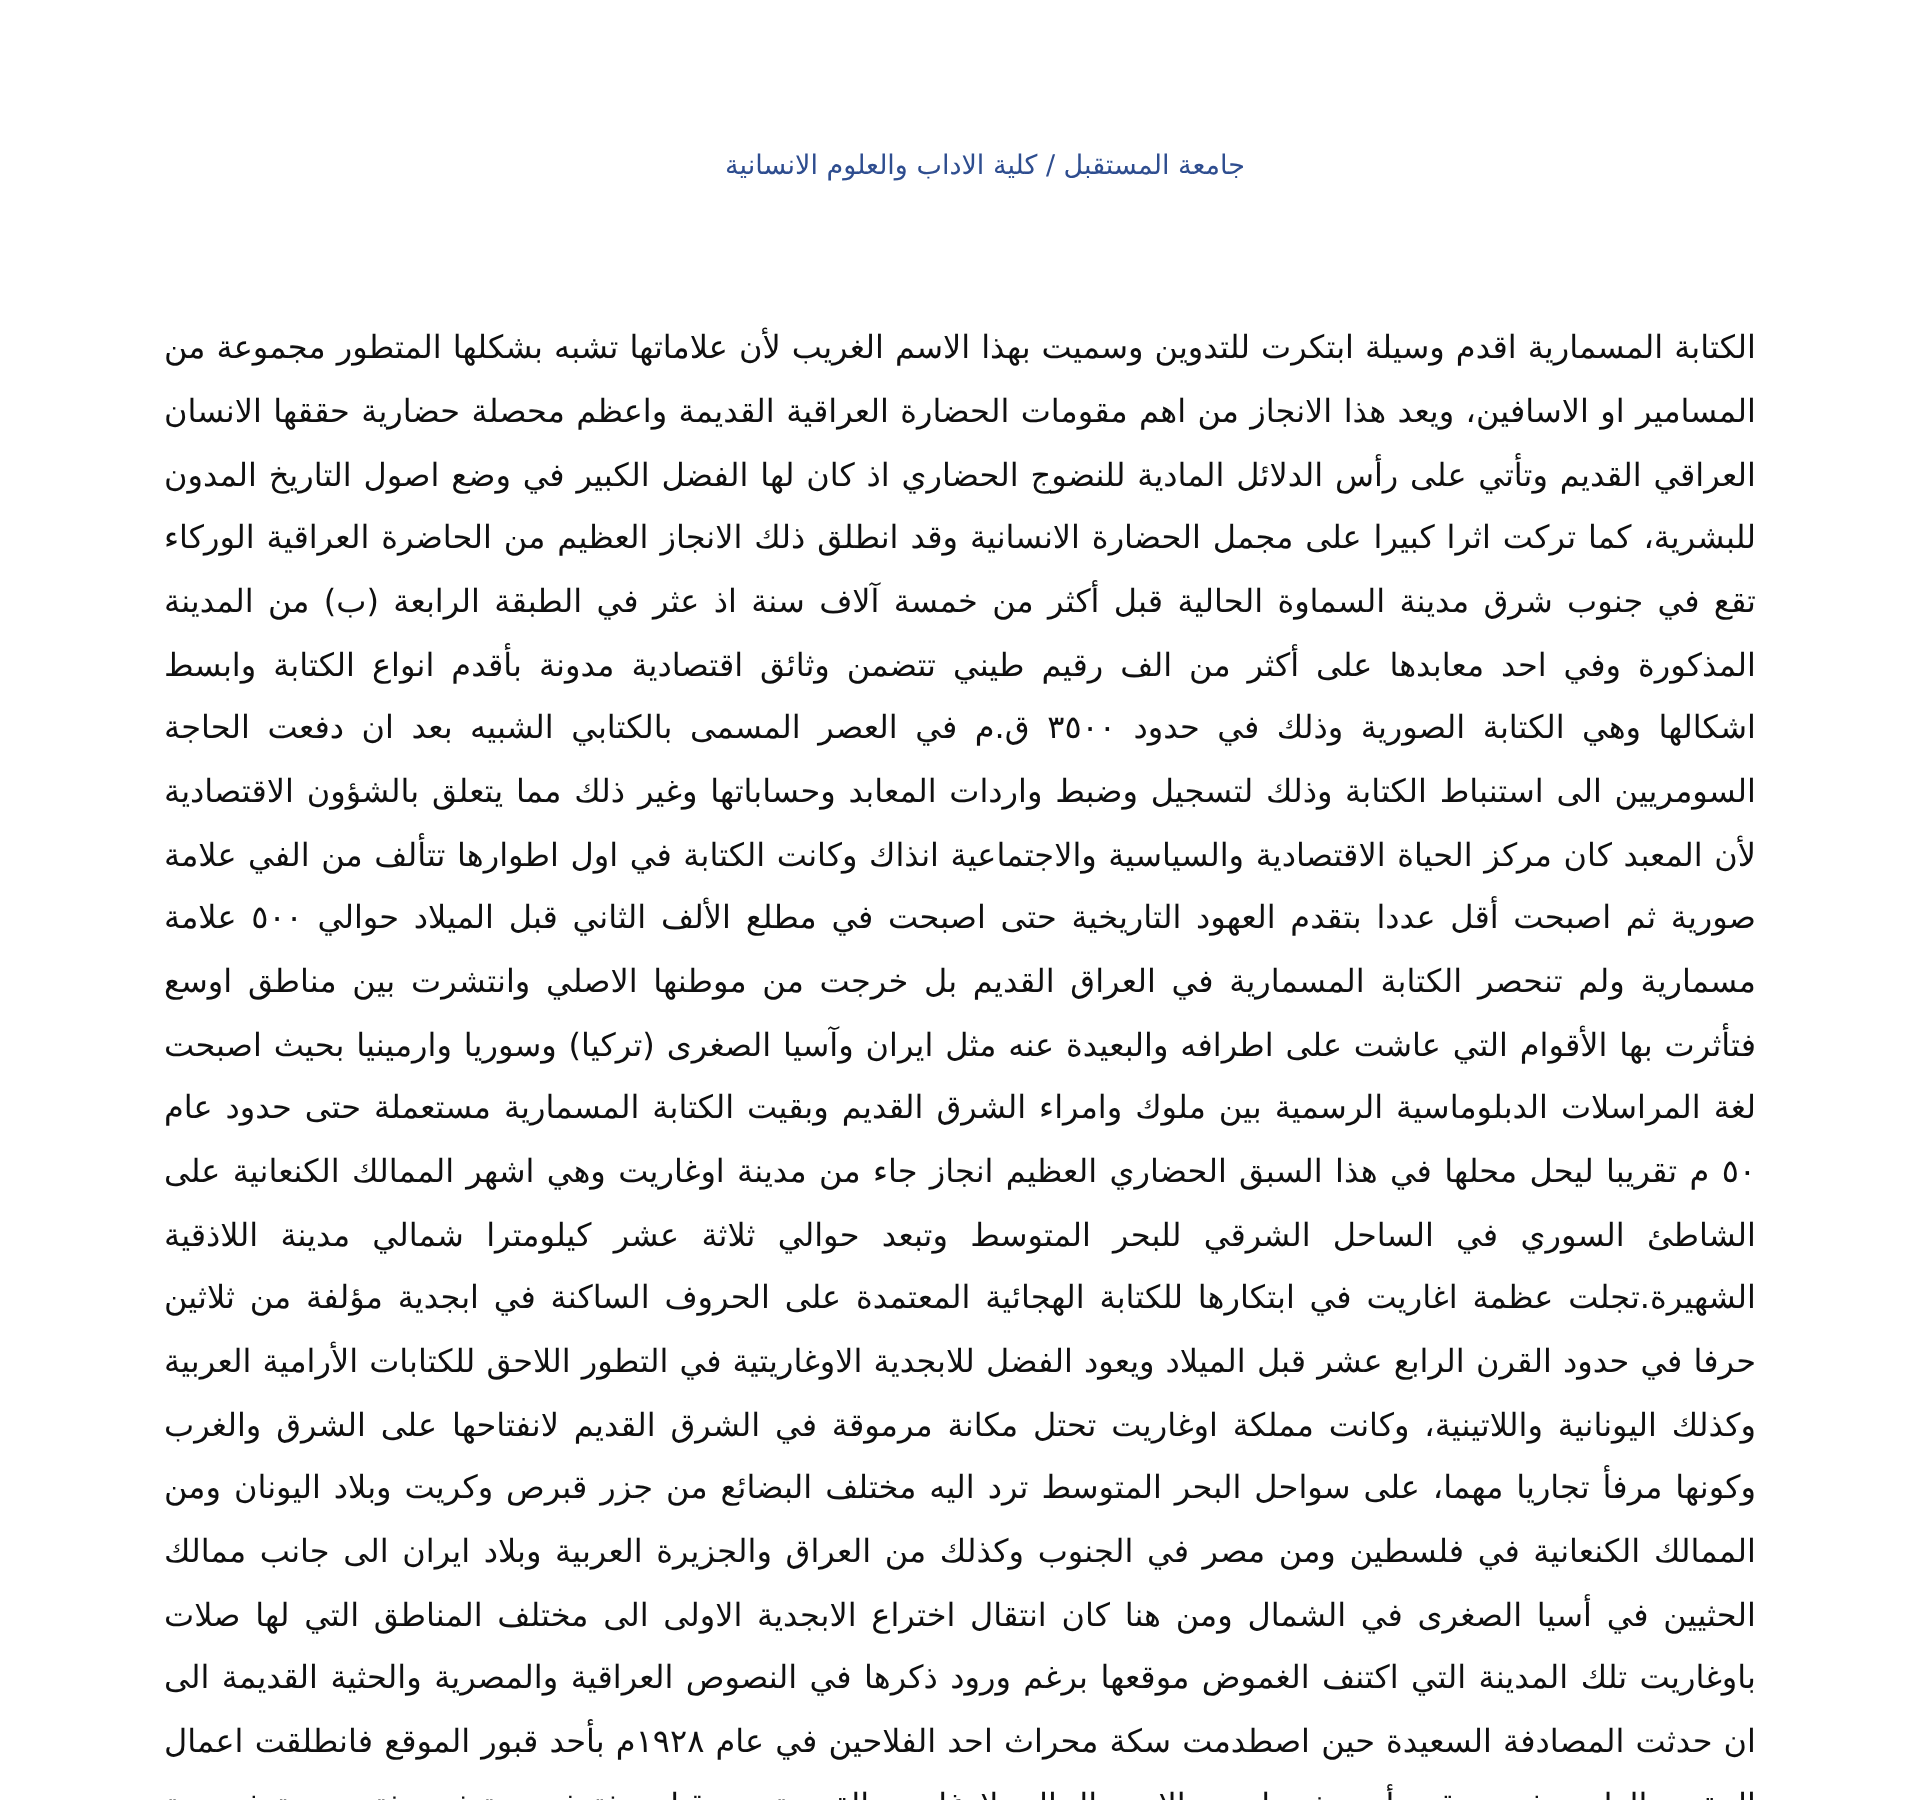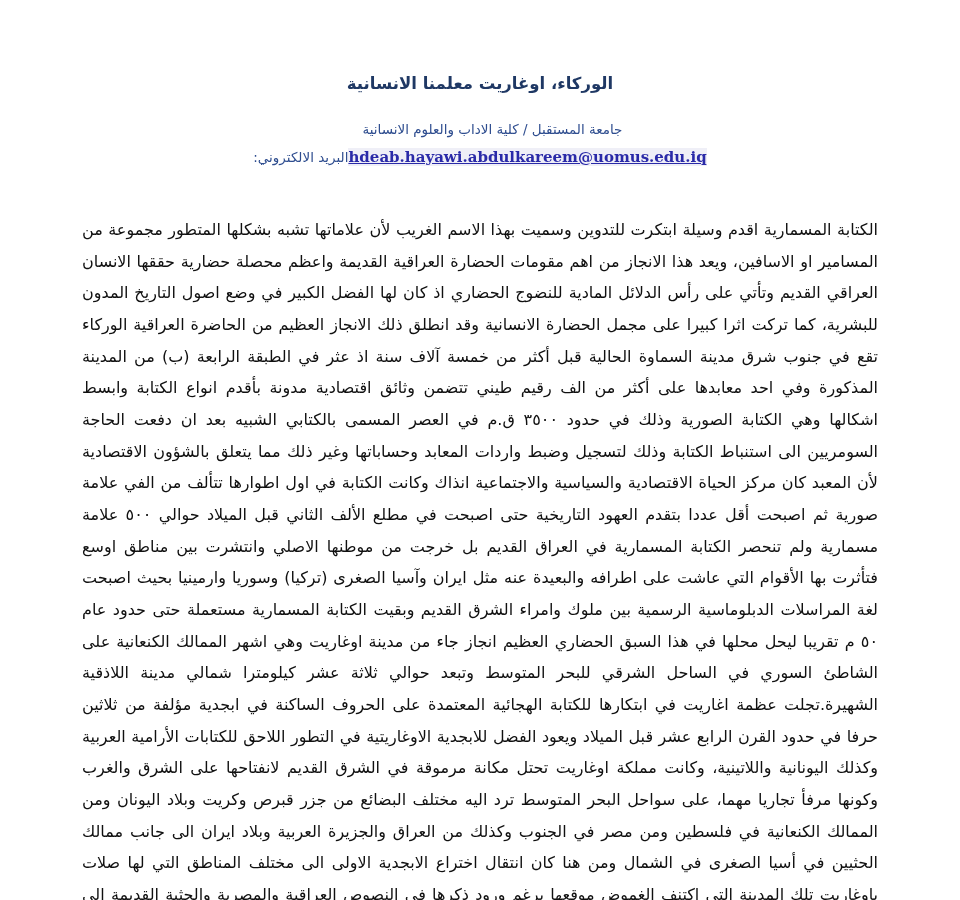--- a/index.html
+++ b/index.html
@@ -41,21 +41,21 @@
 
   .meta-line {
     color: #2e4d8f;
     font-size: 13.5px;
     line-height: 1.35;
     margin: 0 0 19px 0;
     direction: rtl;
   }
 
   .meta-line.affiliation {
-    margin-bottom: 10px;
+    margin-bottom: 34px;
     padding-left: 25px;
   }
 
   .email-line {
     font-size: 13.5px;
     color: #2e4d8f;
     direction: rtl;
     margin: 0 0 16px 0;
   }
 
@@ -94,28 +94,24 @@
     margin-bottom: 0;
   }
 </style>
 </head>
 <body>
 
 <div class="page">
 
   <div class="header-block">
 
-    <h1 class="doc-title">الوركاء، اوغاريت معلمنا الانسانية</h1>
 
 
     <p class="meta-line affiliation">جامعة المستقبل / كلية الاداب والعلوم الانسانية</p>
 
-    <p class="email-line">
-      <span class="email-address">hdeab.hayawi.abdulkareem@uomus.edu.iq</span><span class="email-label">البريد الالكتروني:</span>
-    </p>
 
   </div>
 
   <div class="body-wrap">
     <p class="body-text">الكتابة المسمارية اقدم وسيلة ابتكرت للتدوين وسميت بهذا الاسم الغريب لأن علاماتها تشبه بشكلها المتطور مجموعة من المسامير او الاسافين، ويعد هذا الانجاز من اهم مقومات الحضارة العراقية القديمة واعظم محصلة حضارية حققها الانسان العراقي القديم وتأتي على رأس الدلائل المادية للنضوج الحضاري اذ كان لها الفضل الكبير في وضع اصول التاريخ المدون للبشرية، كما تركت اثرا كبيرا على مجمل الحضارة الانسانية وقد انطلق ذلك الانجاز العظيم من الحاضرة العراقية الوركاء تقع في جنوب شرق مدينة السماوة الحالية قبل أكثر من خمسة آلاف سنة اذ عثر في الطبقة الرابعة (ب) من المدينة المذكورة وفي احد معابدها على أكثر من الف رقيم طيني تتضمن وثائق اقتصادية مدونة بأقدم انواع الكتابة وابسط اشكالها وهي الكتابة الصورية وذلك في حدود ٣٥٠٠ ق.م في العصر المسمى بالكتابي الشبيه بعد ان دفعت الحاجة السومريين الى استنباط الكتابة وذلك لتسجيل وضبط واردات المعابد وحساباتها وغير ذلك مما يتعلق بالشؤون الاقتصادية لأن المعبد كان مركز الحياة الاقتصادية والسياسية والاجتماعية انذاك وكانت الكتابة في اول اطوارها تتألف من الفي علامة صورية ثم اصبحت أقل عددا بتقدم العهود التاريخية حتى اصبحت في مطلع الألف الثاني قبل الميلاد حوالي ٥٠٠ علامة مسمارية ولم تنحصر الكتابة المسمارية في العراق القديم بل خرجت من موطنها الاصلي وانتشرت بين مناطق اوسع فتأثرت بها الأقوام التي عاشت على اطرافه والبعيدة عنه مثل ايران وآسيا الصغرى (تركيا) وسوريا وارمينيا بحيث اصبحت لغة المراسلات الدبلوماسية الرسمية بين ملوك وامراء الشرق القديم وبقيت الكتابة المسمارية مستعملة حتى حدود عام ٥٠ م تقريبا ليحل محلها في هذا السبق الحضاري العظيم انجاز جاء من مدينة اوغاريت وهي اشهر الممالك الكنعانية على الشاطئ السوري في الساحل الشرقي للبحر المتوسط وتبعد حوالي ثلاثة عشر كيلومترا شمالي مدينة اللاذقية الشهيرة.تجلت عظمة اغاريت في ابتكارها للكتابة الهجائية المعتمدة على الحروف الساكنة في ابجدية مؤلفة من ثلاثين حرفا في حدود القرن الرابع عشر قبل الميلاد ويعود الفضل للابجدية الاوغاريتية في التطور اللاحق للكتابات الأرامية العربية وكذلك اليونانية واللاتينية، وكانت مملكة اوغاريت تحتل مكانة مرموقة في الشرق القديم لانفتاحها على الشرق والغرب وكونها مرفأ تجاريا مهما، على سواحل البحر المتوسط ترد اليه مختلف البضائع من جزر قبرص وكريت وبلاد اليونان ومن الممالك الكنعانية في فلسطين ومن مصر في الجنوب وكذلك من العراق والجزيرة العربية وبلاد ايران الى جانب ممالك الحثيين في أسيا الصغرى في الشمال ومن هنا كان انتقال اختراع الابجدية الاولى الى مختلف المناطق التي لها صلات باوغاريت تلك المدينة التي اكتنف الغموض موقعها برغم ورود ذكرها في النصوص العراقية والمصرية والحثية القديمة الى ان حدثت المصادفة السعيدة حين اصطدمت سكة محراث احد الفلاحين في عام ١٩٢٨م بأحد قبور الموقع فانطلقت اعمال التنقيب العلمي في موقع رأس شمرا وهو الاسم الحالي لاوغاريت القديمة من قبل بعثة فرنسية ثم بعثة سورية فرنسية مشتركة لتكشف عن العديد من مرافق المدينة التي اعطت الى الانسانية ابتكار الابجدية الأولى بعد ان قدمت قبلها الوركاء اختراع الكتابة الأولى في التاريخ.</p>
   </div>
 
 </div>
 
 </body></html>

